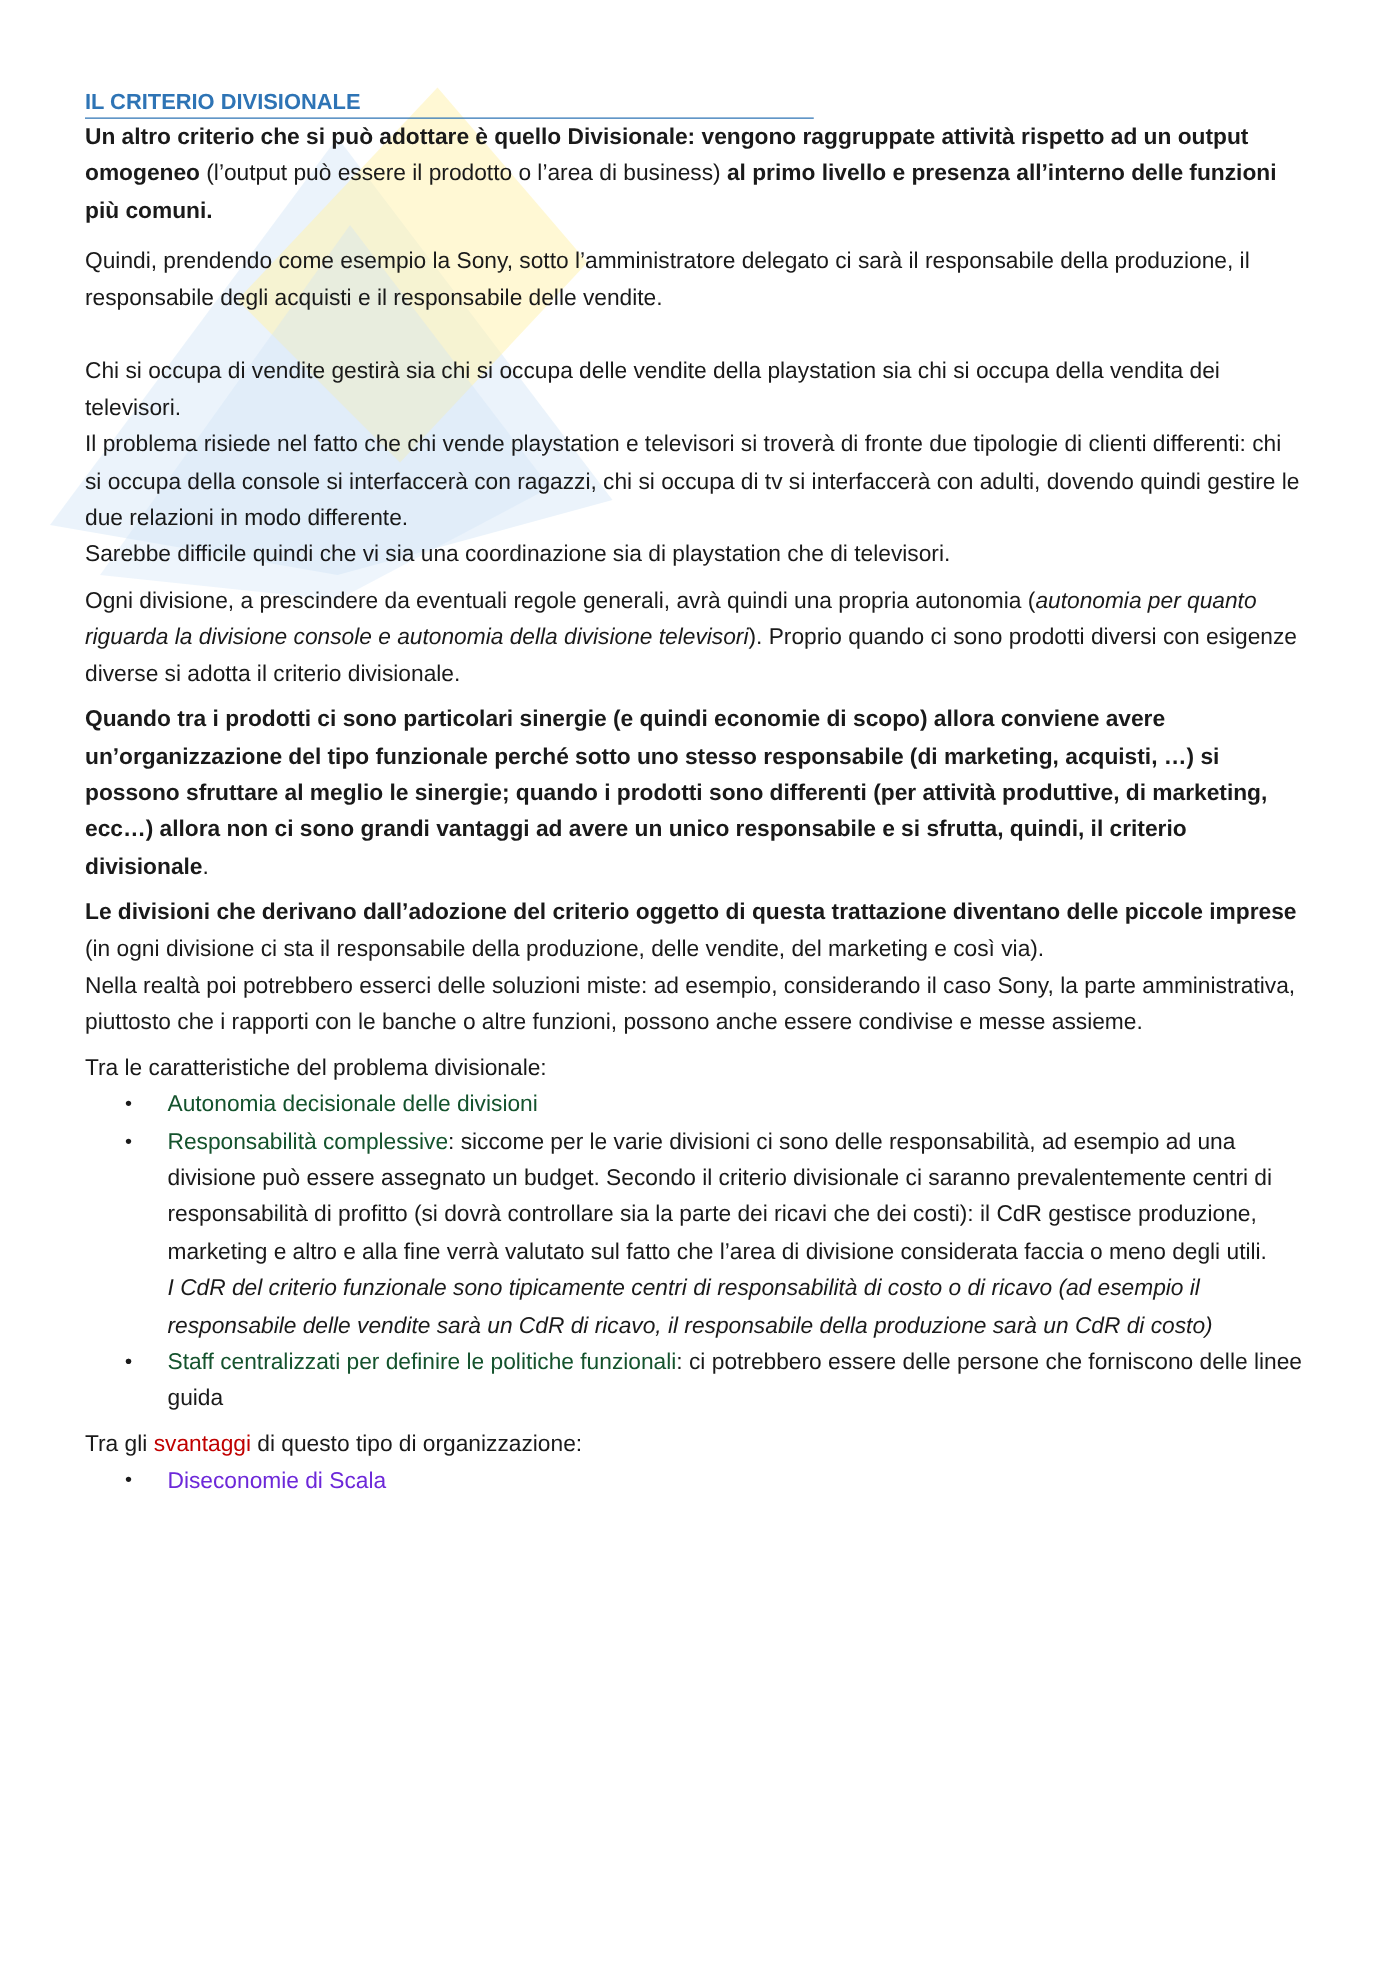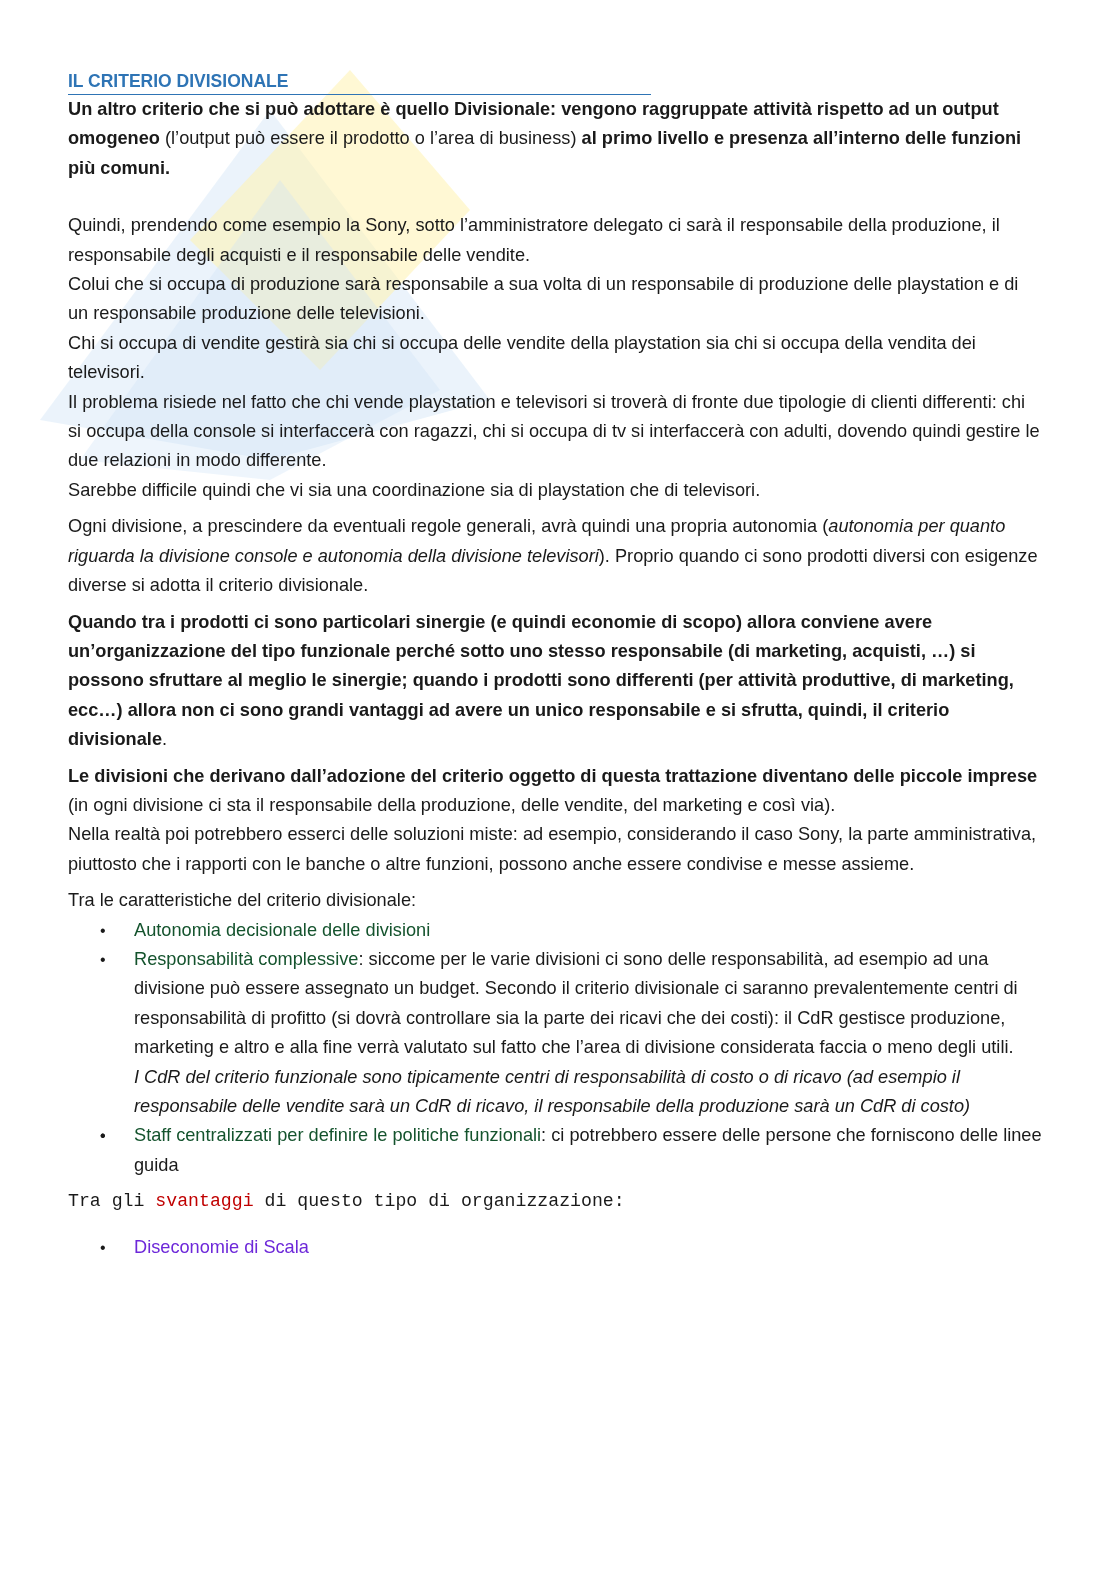--- a/index.html
+++ b/index.html
@@ -32,64 +32,64 @@
 <div class="page">
 
   <div class="title">
     <span>IL CRITERIO DIVISIONALE</span>
   </div>
 
   <p>
     <b>Un altro criterio che si può adottare è quello Divisionale: vengono raggruppate attività rispetto ad un output omogeneo</b><span> (l’output può essere il prodotto o l’area di business) </span><b>al primo livello e presenza all’interno delle funzioni più comuni.</b>
   </p>
 
-  <p style="margin-top:28px;">
+  <p style="margin-top:11px;">
     <span>Quindi, prendendo come esempio la Sony, sotto l’amministratore delegato ci sarà il responsabile della produzione, il responsabile degli acquisti e il responsabile delle vendite.</span><br>
-    <span>Colui che si occupa di produzione sarà responsabile a sua volta di un responsabile di produzione delle playstation e di un responsabile produzione delle televisioni.</span><br>
+    <br>
     <span>Chi si occupa di vendite gestirà sia chi si occupa delle vendite della playstation sia chi si occupa della vendita dei televisori.</span><br>
     <span>Il problema risiede nel fatto che chi vende playstation e televisori si troverà di fronte due tipologie di clienti differenti: chi si occupa della console si interfaccerà con ragazzi, chi si occupa di tv si interfaccerà con adulti, dovendo quindi gestire le due relazioni in modo differente.</span><br>
     <span>Sarebbe difficile quindi che vi sia una coordinazione sia di playstation che di televisori.</span>
   </p>
 
   <p>
     <span>Ogni divisione, a prescindere da eventuali regole generali, avrà quindi una propria autonomia (</span><i>autonomia per quanto riguarda la divisione console e autonomia della divisione televisori</i><span>). Proprio quando ci sono prodotti diversi con esigenze diverse si adotta il criterio divisionale.</span>
   </p>
 
   <p>
     <b>Quando tra i prodotti ci sono particolari sinergie (e quindi economie di scopo) allora conviene avere un’organizzazione del tipo funzionale perché sotto uno stesso responsabile (di marketing, acquisti, …) si possono sfruttare al meglio le sinergie; quando i prodotti sono differenti (per attività produttive, di marketing, ecc…) allora non ci sono grandi vantaggi ad avere un unico responsabile e si sfrutta, quindi, il criterio divisionale</b><span>.</span>
   </p>
 
   <p>
     <b>Le divisioni che derivano dall’adozione del criterio oggetto di questa trattazione diventano delle piccole imprese</b><span> (in ogni divisione ci sta il responsabile della produzione, delle vendite, del marketing e così via).</span><br>
     <span>Nella realtà poi potrebbero esserci delle soluzioni miste: ad esempio, considerando il caso Sony, la parte amministrativa, piuttosto che i rapporti con le banche o altre funzioni, possono anche essere condivise e messe assieme.</span>
   </p>
 
   <p style="margin-bottom:0;">
-    <span>Tra le caratteristiche del criterio divisionale:</span>
+    <span>Tra le caratteristiche del problema divisionale:</span>
   </p>
   <ul>
     <li>
       <span class="bullet">•</span>
       <span class="orange">Autonomia decisionale delle divisioni</span>
     </li>
     <li>
       <span class="bullet">•</span>
       <span class="orange">Responsabilità complessive</span><span>: siccome per le varie divisioni ci sono delle responsabilità, ad esempio ad una divisione può essere assegnato un budget. Secondo il criterio divisionale ci saranno prevalentemente centri di responsabilità di profitto (si dovrà controllare sia la parte dei ricavi che dei costi): il CdR gestisce produzione, marketing e altro e alla fine verrà valutato sul fatto che l’area di divisione considerata faccia o meno degli utili.</span><br>
       <i>I CdR del criterio funzionale sono tipicamente centri di responsabilità di costo o di ricavo (ad esempio il responsabile delle vendite sarà un CdR di ricavo, il responsabile della produzione sarà un CdR di costo)</i>
     </li>
     <li>
       <span class="bullet">•</span>
     </li>
     <li>
       <span class="bullet">•</span>
       <span class="orange">Staff centralizzati per definire le politiche funzionali</span><span>: ci potrebbero essere delle persone che forniscono delle linee guida</span>
     </li>
   </ul>
 
-  <p style="margin-bottom:16px;font-family:Liberation Mono, monospace;">
+  <p style="margin-bottom:0;">
     <span>Tra gli </span><span class="red">svantaggi</span><span> di questo tipo di organizzazione:</span>
   </p>
   <ul>
     <li>
       <span class="bullet">•</span>
       <span class="blue">Diseconomie di Scala</span><br>
     </li>
   </ul>
 
 </div>

